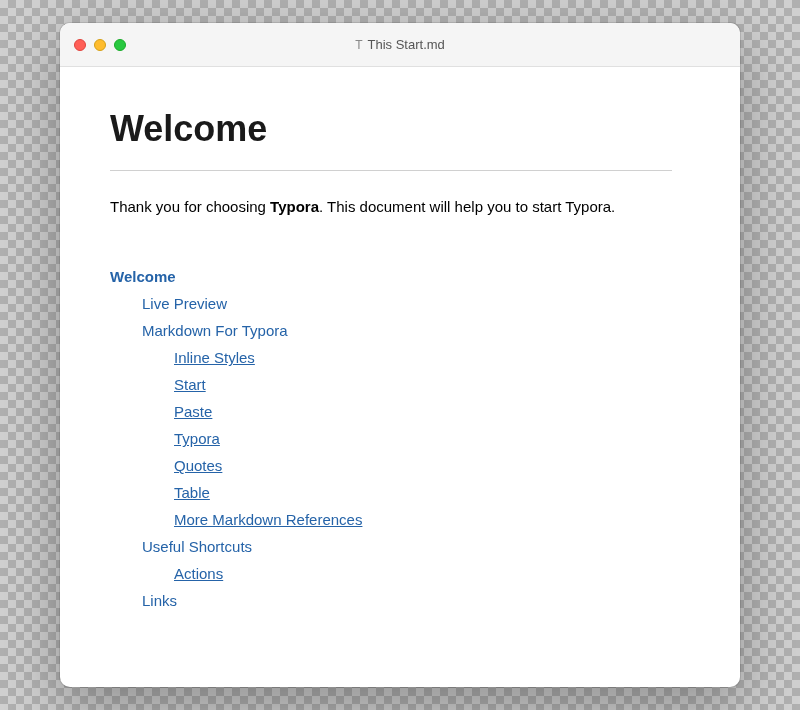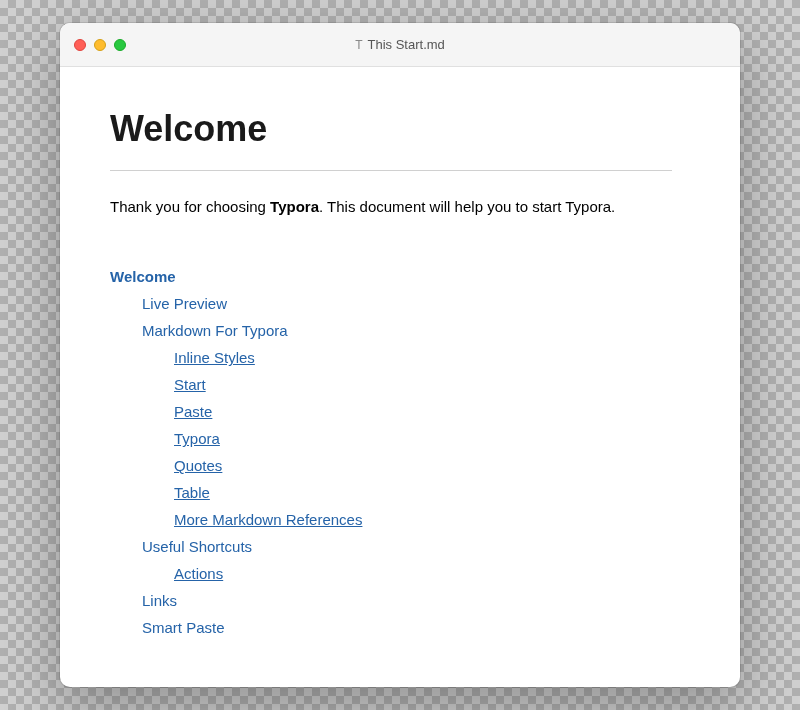--- a/index.html
+++ b/index.html
@@ -159,16 +159,15 @@
         <a class="toc-item toc-level-3" href="#">Inline Styles</a>
         <a class="toc-item toc-level-3" href="#">Start</a>
         <a class="toc-item toc-level-3" href="#">Paste</a>
         <a class="toc-item toc-level-3" href="#">Typora</a>
         <a class="toc-item toc-level-3" href="#">Quotes</a>
         <a class="toc-item toc-level-3" href="#">Table</a>
         <a class="toc-item toc-level-3" href="#">More Markdown References</a>
         <a class="toc-item toc-level-2" href="#">Useful Shortcuts</a>
         <a class="toc-item toc-level-3" href="#">Actions</a>
         <a class="toc-item toc-level-2" href="#">Links</a>
-        <a class="toc-item toc-level-2" href="#">Smart Paste</a>
       </nav>
   </div>
 </div>
 
 </body></html>

